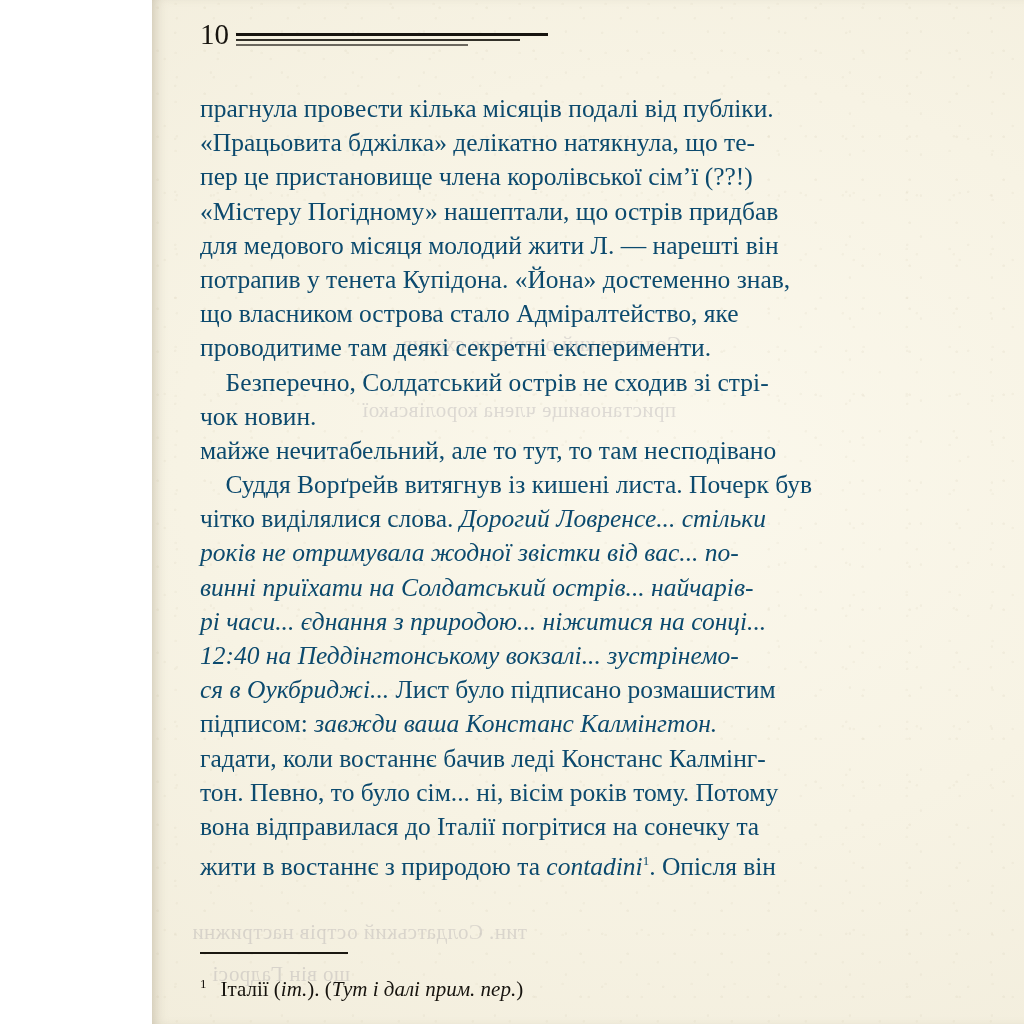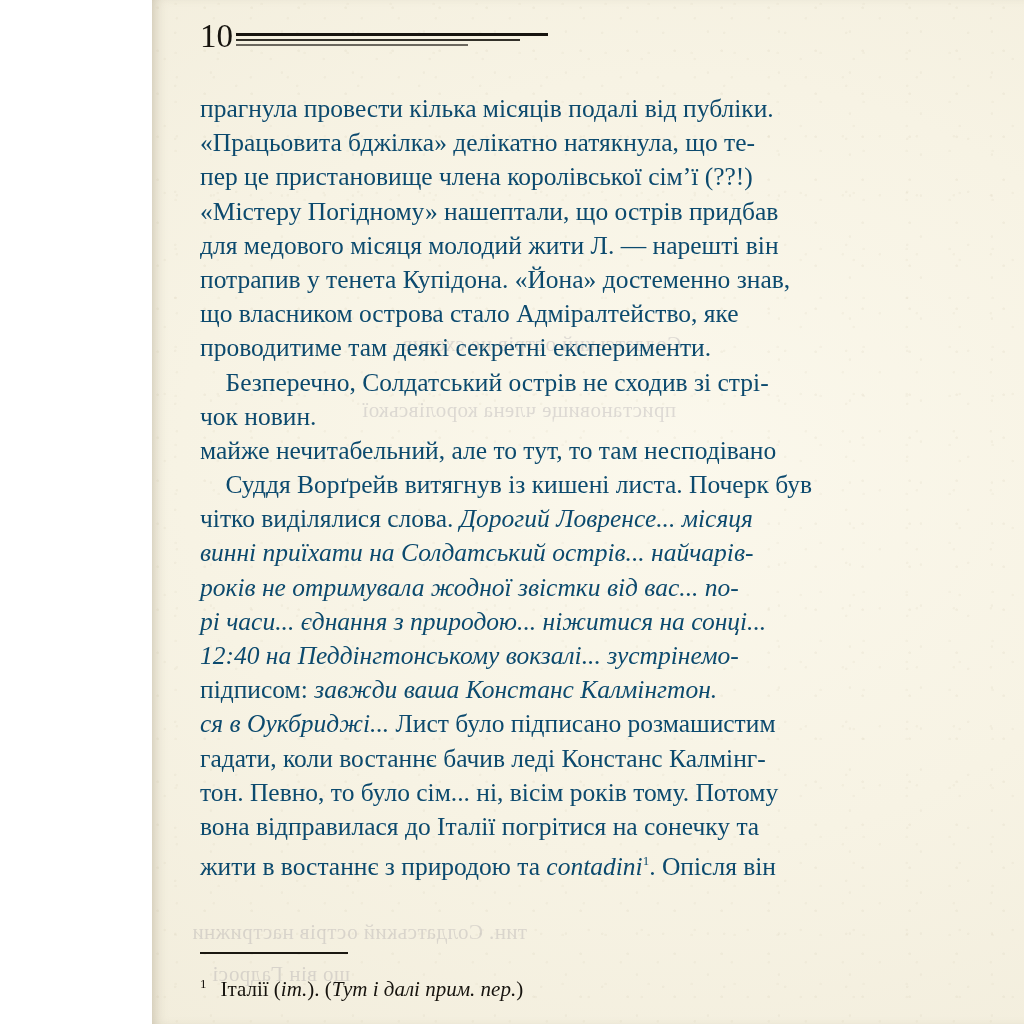--- a/index.html
+++ b/index.html
@@ -69,21 +69,21 @@
     position: absolute;
     left: 200px;
     top: 20px;
     width: 624px;
     height: 36px;
   }
   #folio {
     position: absolute;
     left: 0;
     top: 0;
-    font-size: 33px;
+    font-size: 29px;
     color: #16130e;
     line-height: 1;
     font-family: "Liberation Serif", serif;
   }
   .rule {
     position: absolute;
     background: #17140f;
   }
   #rule-a { left: 36px;  top: 13px; width: 312px; height: 3px; }
   #rule-b { left: 36px;  top: 19px; width: 284px; height: 2px; opacity: .88; }
@@ -172,30 +172,30 @@
     <div class="line">«Містеру Погідному» нашептали, що острів придбав</div>
     <div class="line">для медового місяця молодий жити Л. — нарешті він</div>
     <div class="line">потрапив у тенета Купідона. «Йона» достеменно знав,</div>
     <div class="line">що власником острова стало Адміралтейство, яке</div>
     <div class="line">проводитиме там деякі секретні експерименти.</div>
     <div class="line">    Безперечно, Солдатський острів не сходив зі стрі-</div>
     <div class="line">чок новин.</div>
     <div class="line">майже нечитабельний, але то тут, то там несподівано</div>
     <div class="line">    Суддя Ворґрейв витягнув із кишені листа. Почерк був</div>
 
-    <div class="line"><span class="ro">чітко виділялися слова. </span><span class="it">Дорогий Ловренсе... місяця</span></div>
-
+    <div class="line"><span class="ro">чітко виділялися слова. </span><span class="it">Дорогий Ловренсе... стільки</span></div>
+
+    <div class="line ital">років не отримувала жодної звістки від вас... по-</div>
     <div class="line ital">винні приїхати на Солдатський острів... найчарів-</div>
-    <div class="line ital">років не отримувала жодної звістки від вас... по-</div>
     <div class="line ital">рі часи... єднання з природою... ніжитися на сонці...</div>
     <div class="line ital">12:40 на Педдінгтонському вокзалі... зустрінемо-</div>
 
+    <div class="line"><span class="it">ся в Оукбриджі... </span><span class="ro">Лист було підписано розмашистим</span></div>
+
     <div class="line"><span class="ro">підписом: </span><span class="it">завжди ваша Констанс Калмінгтон.</span></div>
-
-    <div class="line"><span class="it">ся в Оукбриджі... </span><span class="ro">Лист було підписано розмашистим</span></div>
 
     <div class="line">гадати, коли востаннє бачив леді Констанс Калмінг-</div>
     <div class="line">тон. Певно, то було сім... ні, вісім років тому. Потому</div>
     <div class="line">вона відправилася до Італії погрітися на сонечку та</div>
 
     <div class="line"><span class="ro">жити в востаннє з природою та </span><span class="it">contadini</span><sup class="fnref">1</sup><span class="ro">. Опісля він</span></div>
 
   </div>
 
   <div id="footnote">

